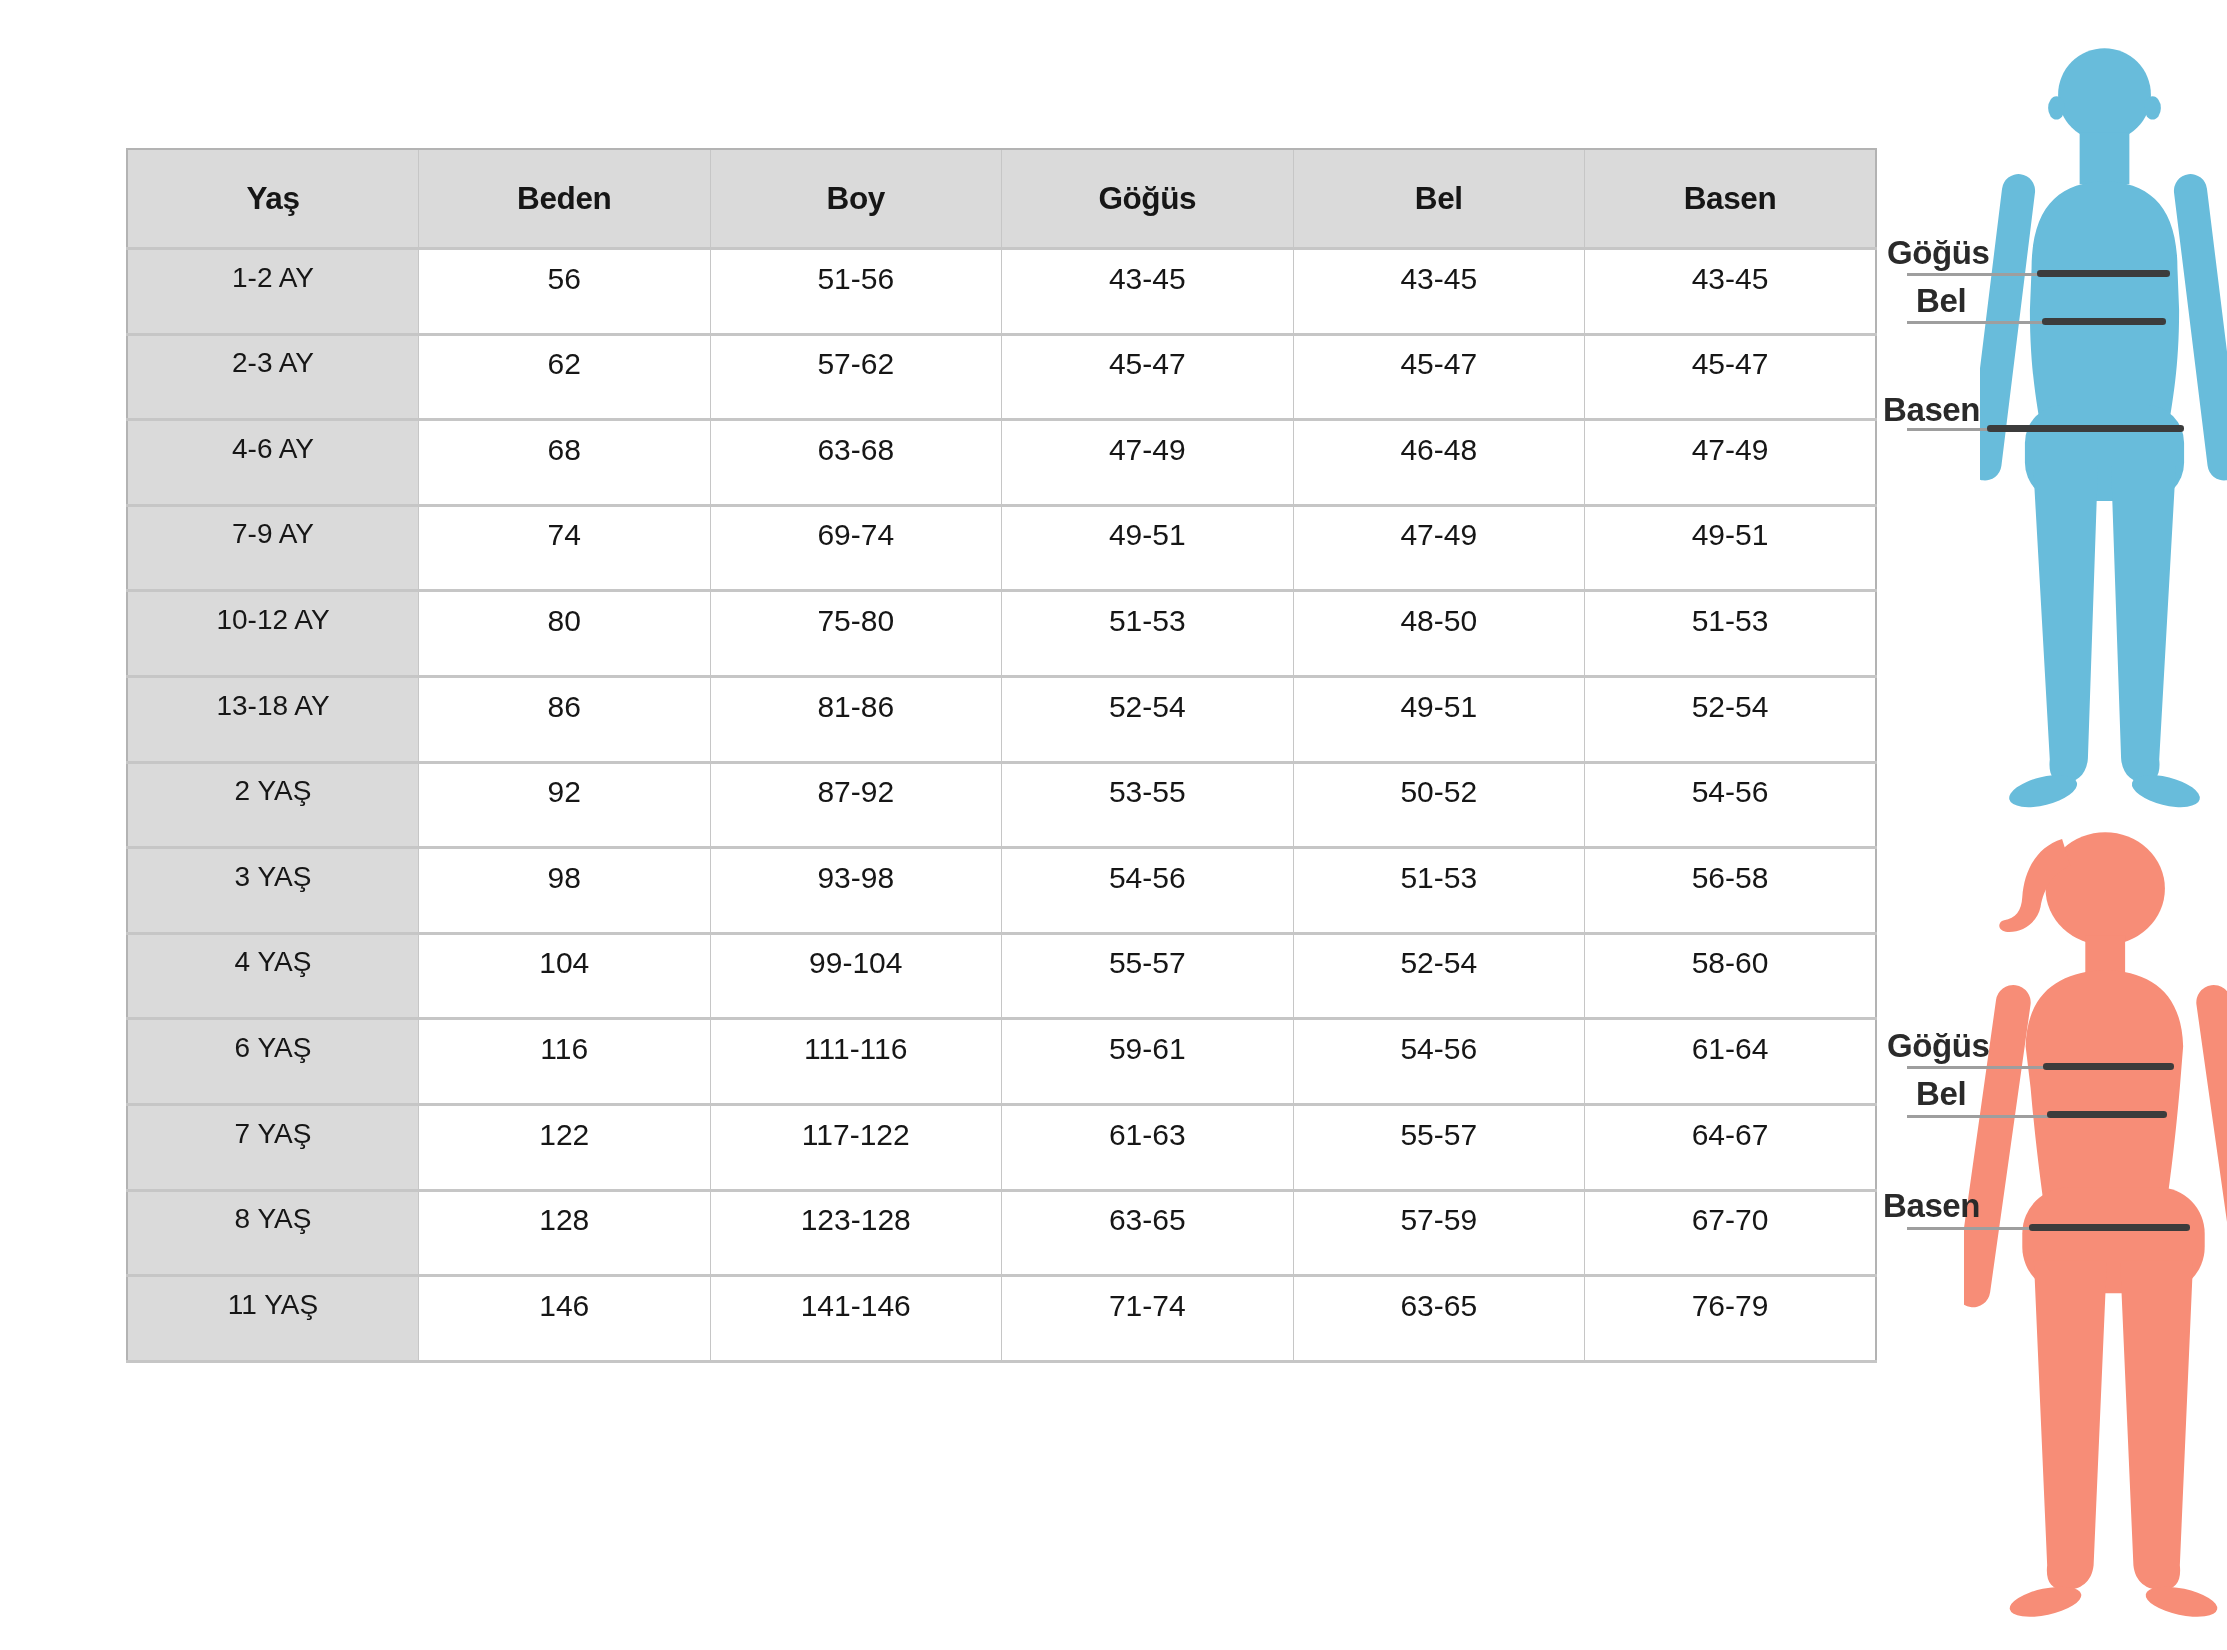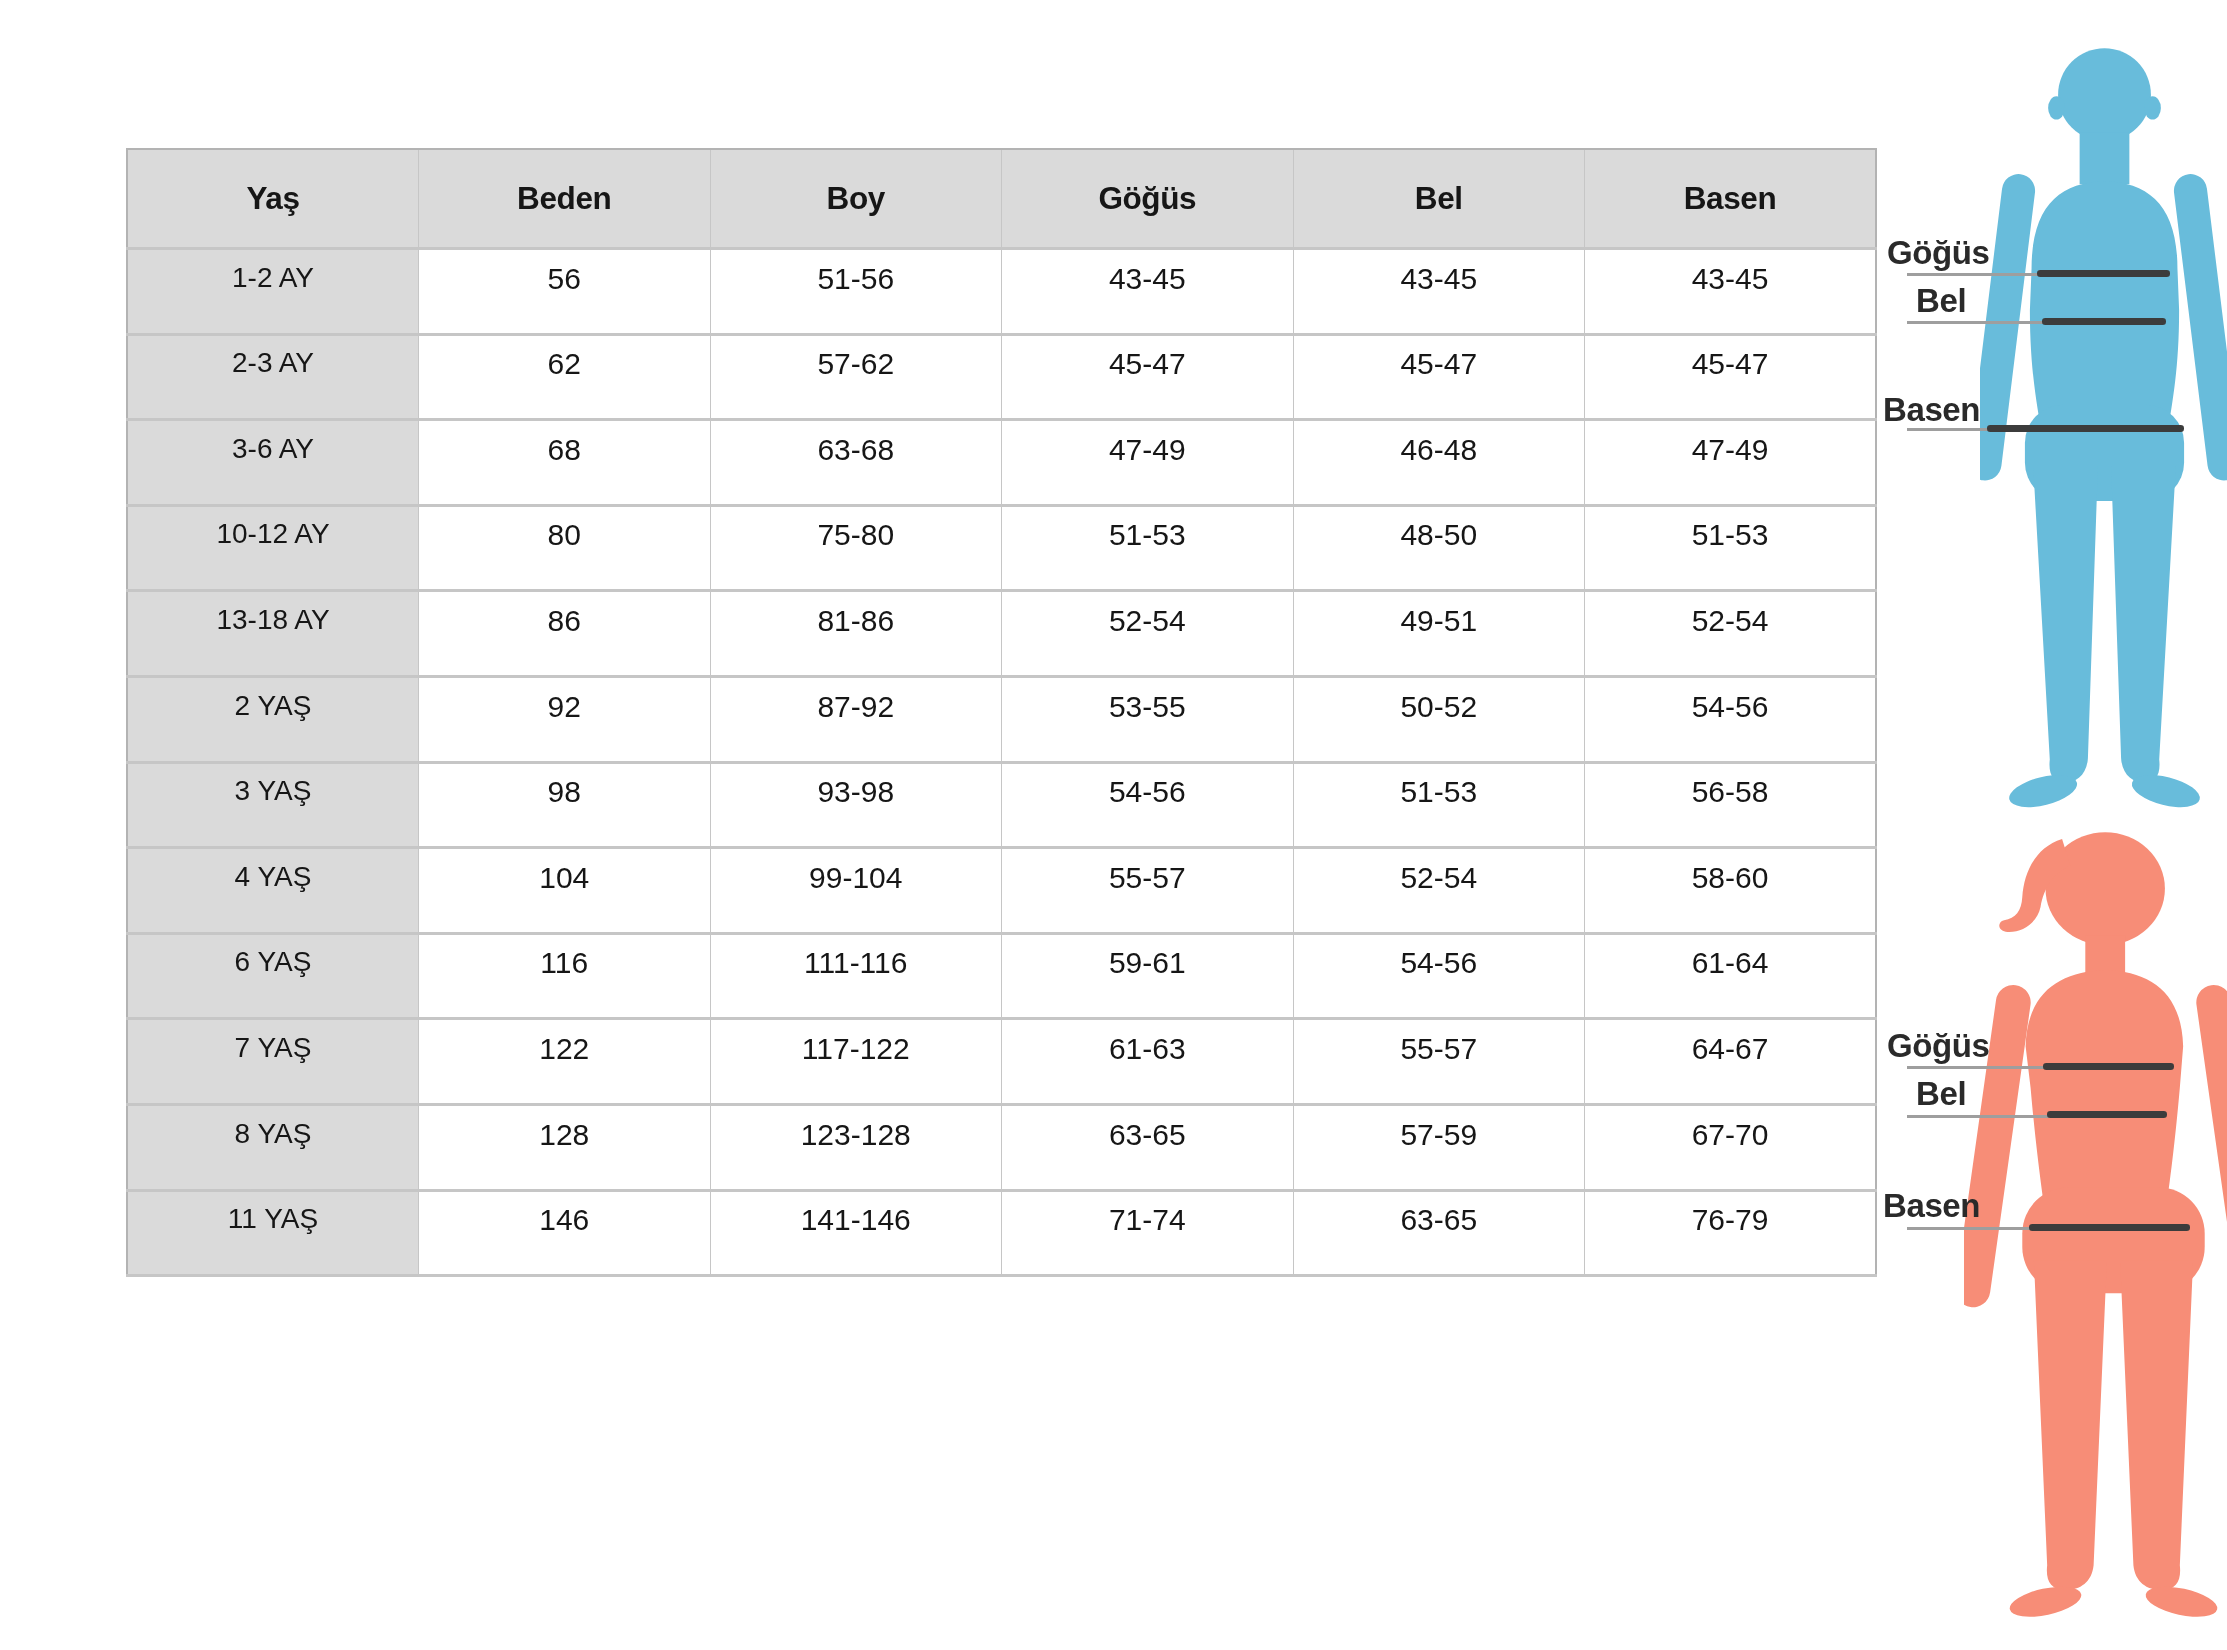--- a/index.html
+++ b/index.html
@@ -112,26 +112,34 @@
         </tr>
         <tr>
           <th>2-3 AY</th>
           <td>62</td>
           <td>57-62</td>
           <td>45-47</td>
           <td>45-47</td>
           <td>45-47</td>
         </tr>
         <tr>
-          <th>3-6 AY</th>
+          <th>4-6 AY</th>
           <td>68</td>
           <td>63-68</td>
           <td>47-49</td>
           <td>46-48</td>
           <td>47-49</td>
+        </tr>
+        <tr>
+          <th>7-9 AY</th>
+          <td>74</td>
+          <td>69-74</td>
+          <td>49-51</td>
+          <td>47-49</td>
+          <td>49-51</td>
         </tr>
         <tr>
           <th>10-12 AY</th>
           <td>80</td>
           <td>75-80</td>
           <td>51-53</td>
           <td>48-50</td>
           <td>51-53</td>
         </tr>
         <tr>

